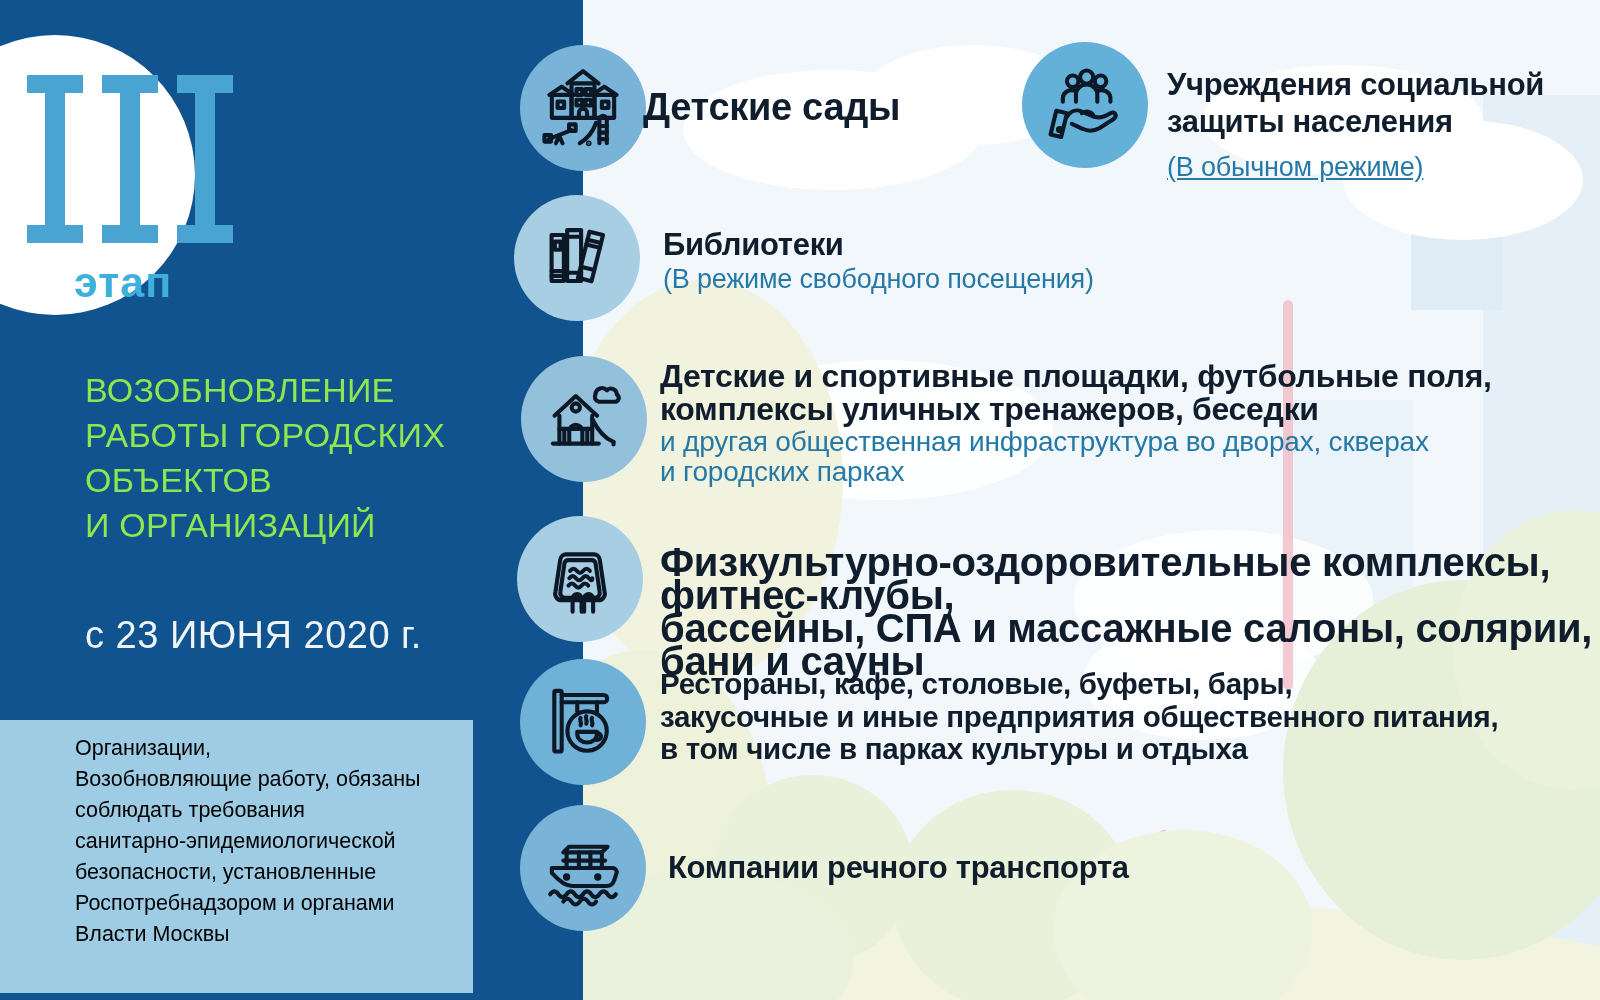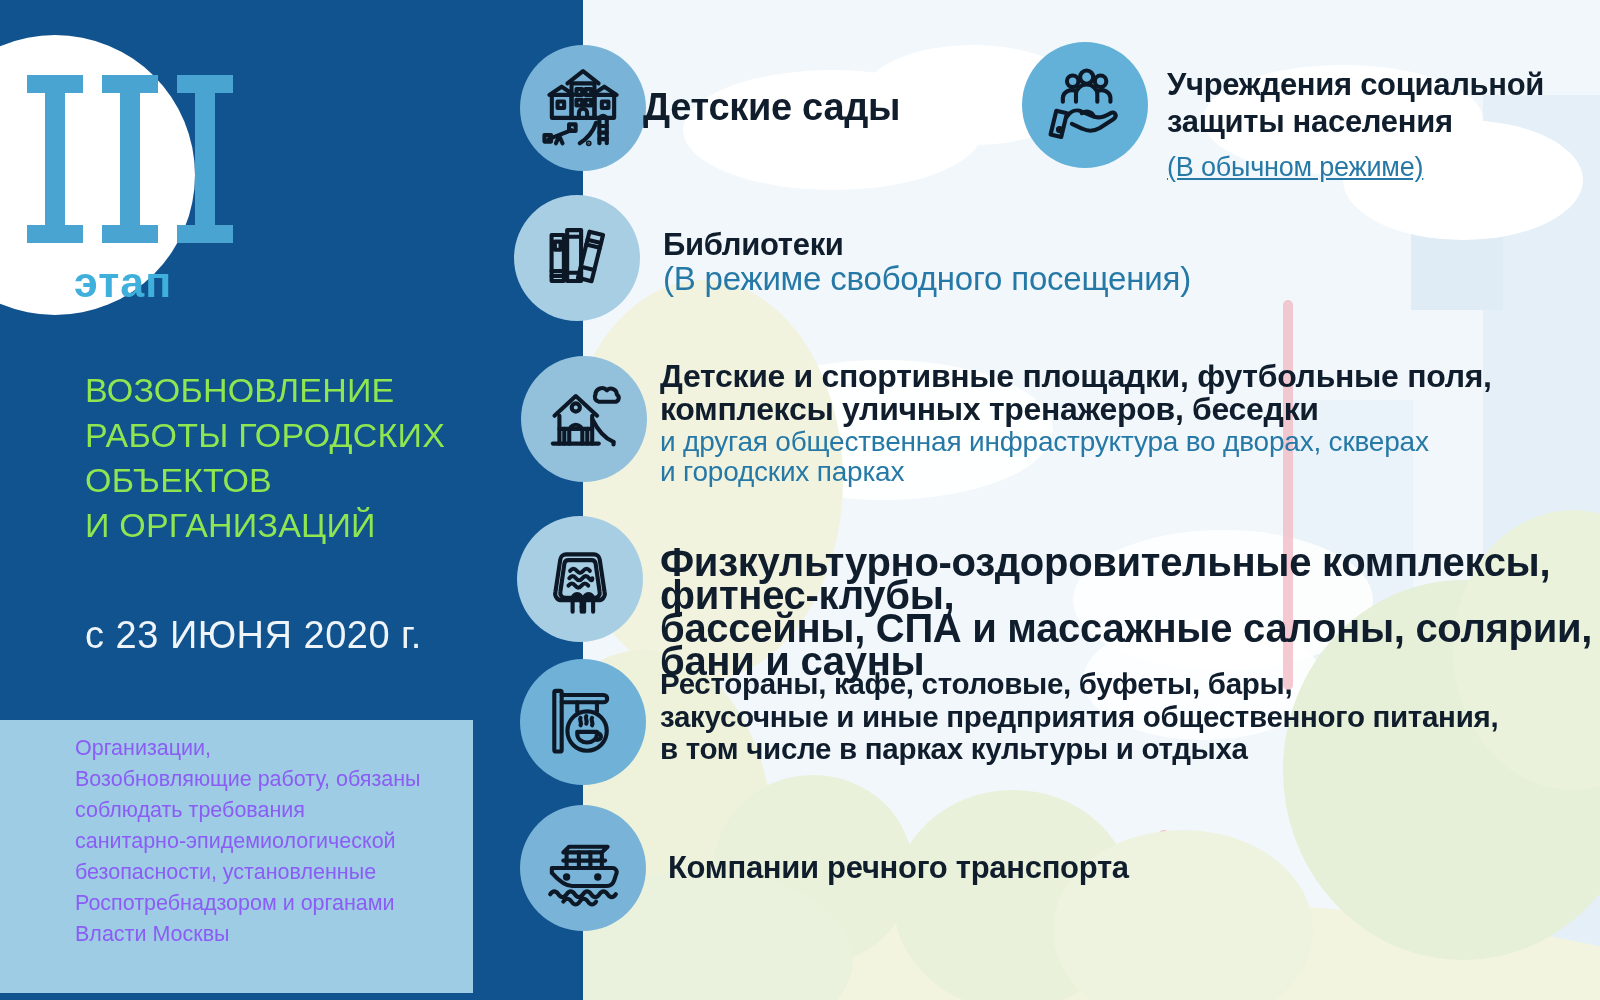--- a/index.html
+++ b/index.html
@@ -9,21 +9,21 @@
   .pre{white-space:pre-line;}
 
   
   #sidebar{left:0;top:0;width:583px;height:1000px;background:#10538e;}
   #stage-circle{left:-85px;top:35px;width:280px;height:280px;border-radius:50%;background:#ffffff;}
   #numeral-svg{left:27px;top:75px;}
   #stage-label{left:74px;top:258px;font-size:43px;font-weight:700;color:#3fb0dc;letter-spacing:1px;}
   #heading{left:85px;top:368px;font-size:34px;line-height:45px;font-weight:400;color:#8fe650;letter-spacing:.2px;}
   #date{left:85px;top:613px;font-size:38px;line-height:44px;font-weight:400;color:#eef4f8;letter-spacing:.5px;}
   #note-box{left:0;top:720px;width:473px;height:273px;background:#9dcce4;}
-  #note-text{left:75px;top:733px;width:380px;font-size:21.5px;line-height:31px;color:#8b5cf6;}
+  #note-text{left:75px;top:733px;width:380px;font-size:21.5px;line-height:31px;color:#000000;}
 
   
   .icon-circle{position:absolute;width:126px;height:126px;border-radius:50%;}
   .icon-circle svg{position:absolute;left:22px;top:22px;}
   .title{position:absolute;font-weight:700;color:#101d2c;letter-spacing:-0.3px;}
   .subtitle{position:absolute;font-weight:400;color:#2679a7;letter-spacing:-0.2px;}
 </style>
 </head>
 <body>
 
@@ -158,21 +158,21 @@
       <line x1="38" y1="68" x2="55" y2="68"></line>
     <g transform="rotate(14 66 48)">
       <rect x="58" y="19" width="17" height="58"></rect>
       <line x1="58" y1="29" x2="75" y2="29"></line>
         <line x1="58" y1="35" x2="75" y2="35"></line>
         <line x1="58" y1="63" x2="75" y2="63"></line>
     </g>
   </svg>
 </div>
 <div class="title" style="left:663px;top:226px;font-size:31px;line-height:37px;">Библиотеки</div>
-<div class="subtitle" style="left:663px;top:263px;font-size:33px;line-height:32px;">(В режиме свободного посещения)</div>
+<div class="subtitle" style="left:663px;top:263px;font-size:27px;line-height:32px;">(В режиме свободного посещения)</div>
 
 <div class="icon-circle" style="left:521px;top:356px;background:#93c1dc;">
   <svg width="82" height="82" viewBox="0 0 100 100" fill="none" stroke="#0d1826" stroke-width="5" stroke-linecap="round" stroke-linejoin="round">
     <polyline points="14,46 40,22 66,46"></polyline>
     <circle cx="40" cy="36" r="5"></circle>
     <line x1="20" y1="46" x2="20" y2="80"></line>
     <line x1="60" y1="46" x2="60" y2="80"></line>
     <line x1="12" y1="80" x2="68" y2="80"></line>
     <path d="M32,80 v-15 a8,8 0 0 1 16,0 v15"></path>
     <line x1="26" y1="62" x2="26" y2="80"></line>

